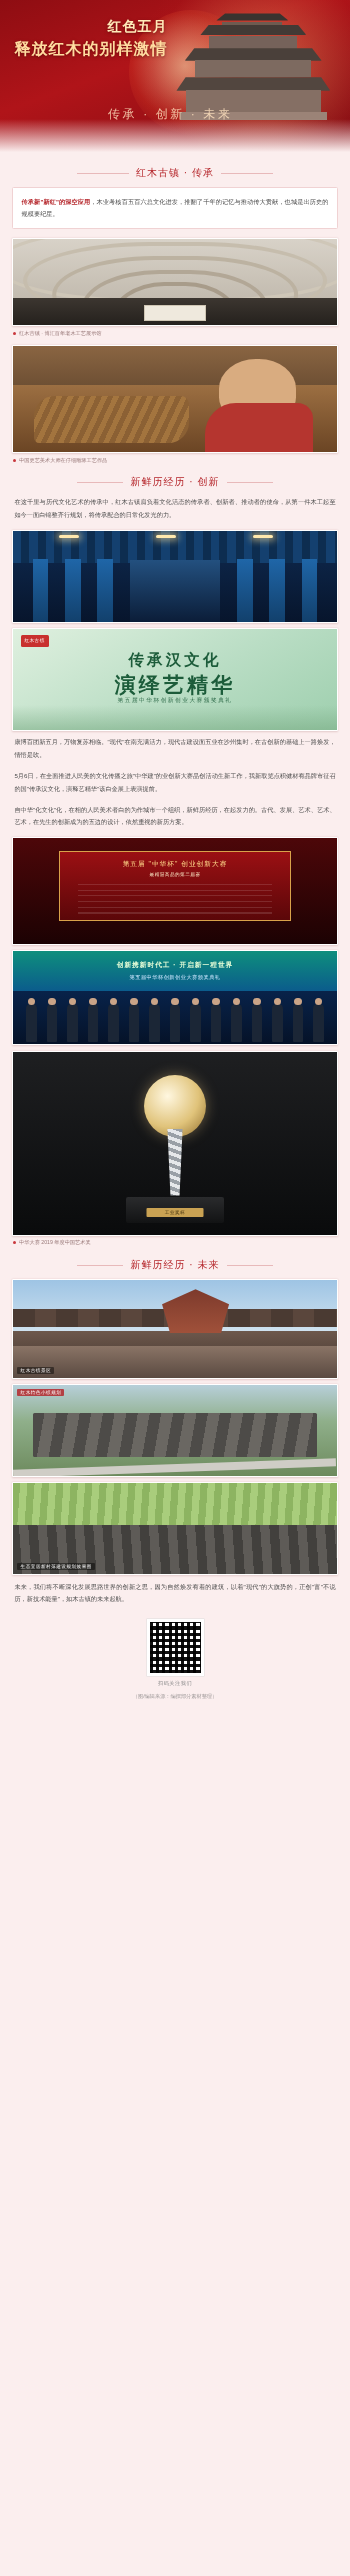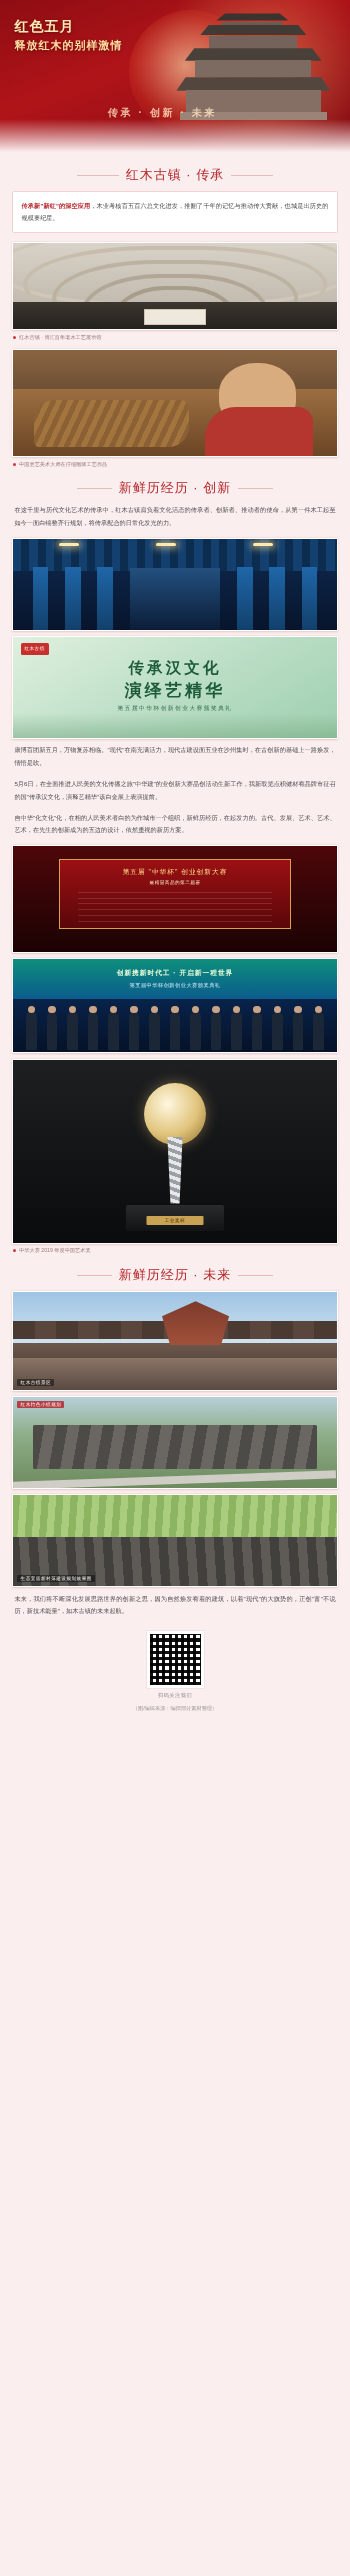--- a/index.html
+++ b/index.html
@@ -40,30 +40,30 @@
   .hero-title {
     position: absolute;
     left: 14.4px; top: 15.5px;
     color: #ffe9b8;
     font-size: 14px;
     line-height: 1.55;
     letter-spacing: 1px;
     font-weight: bold;
     text-shadow: 0 1px 3.1px rgba(60,0,0,0.55);
     z-index: 4;
-  }
-  .hero-title .l2 { font-size: 11px; color: #ffdca0; display:block; }
+    text-align: right;
+  }
+  .hero-title .l2 { font-size: 16px; color: #ffdca0; display:block; }
   .hero-sub {
     position: absolute;
     left: 108px; top: 106px;
     color: rgba(255,226,190,0.82);
-    font-size: 10px;
+    font-size: 12px;
     letter-spacing: 2.6px;
     z-index: 4;
-    font-weight: bold;
   }
   
   .temple {
     position: absolute;
     right: 19.6px; top: 10.3px;
     width: 155px; height: 118px;
     z-index: 3;
   }
   .roof {
     position: absolute;
@@ -87,21 +87,21 @@
     position: absolute; left: 0; right: 0; bottom: 0; height: 36px;
     background: linear-gradient(to bottom, rgba(125,10,16,0), #fbeeee 92%);
     z-index: 6;
   }
 
   
   .sec-head {
     text-align: center;
     margin: 11.3px 0 7.2px;
     color: #b5262b;
-    font-size: 13px;
+    font-size: 10px;
     letter-spacing: 1px;
     position: relative;
   }
   .sec-head span { padding: 0 7.2px; background: #fbeeee; position: relative; z-index: 2; }
   .sec-head:before {
     content: ""; position: absolute; left: 77px; right: 77px; top: 50%;
     height: 0.5px; background: #e8b9ba; z-index: 1;
   }
 
   
@@ -214,21 +214,21 @@
   
   .ph-banner { height: 103px; background: linear-gradient(150deg,#dff0df,#b9ddc4 55%,#9ecfae); padding-left: 17px; }
   .ph-banner .bigtext {
     position:absolute; left: 50%; top: 20.6px; transform: translateX(-50%);
     color: #1c5c3a; font-size: 15.5px; letter-spacing: 3.1px; font-weight: bold;
     white-space: nowrap;
     font-family: "Liberation Serif", serif;
   }
   .ph-banner .bigtext2 {
     position:absolute; left: 50%; top: 42px; transform: translateX(-50%);
-    color: #1c5c3a; font-size: 17px; letter-spacing: 3.1px; font-weight: bold;
+    color: #1c5c3a; font-size: 21px; letter-spacing: 3.1px; font-weight: bold;
     white-space: nowrap;
     font-family: "Liberation Serif", serif;
   }
   .ph-banner .subtext {
     position:absolute; left: 50%; top: 68px; transform: translateX(-50%);
     color: #2f6b4a; font-size: 5.7px; letter-spacing: 1.5px; white-space: nowrap;
   }
   .ph-banner .logo {
     position:absolute; left: 7.2px; top: 6.2px; width: 28px; height: 11.3px;
     background:#c8302e; border-radius: 1.5px; color:#fff; font-size: 4.6px;

